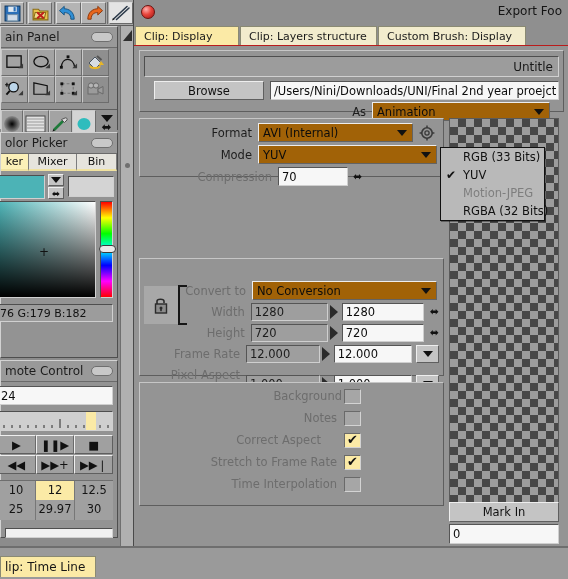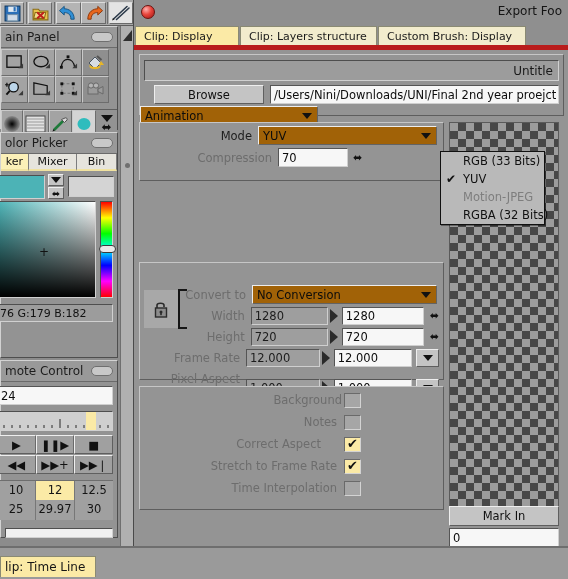--- a/index.html
+++ b/index.html
@@ -65,21 +65,21 @@
               border: 1px solid #6a1410; }
 
   .tabbar { position: absolute; left: 0; top: 26px; width: 435px; height: 20px; }
   .tab { position: absolute; top: 0; height: 19px; background: #f2eccd;
          border: 1px solid #8a8a73; border-bottom: none;
          display: flex; align-items: center; padding: 0 8px;
          font-size: 11px; color: #1a1a1a; }
   .tab.active { background: #fbeaa6; }
 
   .dlg-body { position: absolute; left: 0; top: 45px; width: 435px; height: 515px;
-              background: #949494; border-top: 5px solid #b91c1c; }
+              background: #949494; border-top: 1px solid #b91c1c; }
 
   .sect { position: absolute; left: 5px; width: 305px; background: #949494;
           border-top: 1px solid #c6c6c6; border-left: 1px solid #c6c6c6;
           border-right: 1px solid #5e5e5e; border-bottom: 1px solid #5e5e5e; }
 
   .lbl { text-align: right; color: #1d1d1d; font-size: 11.5px; line-height: 18px; }
   .lbl.dim { color: #6d6d6d; }
 
   .field { background: #f7f7f7; border-top: 1px solid #555; border-left: 1px solid #555;
            border-right: 1px solid #cfcfcf; border-bottom: 1px solid #cfcfcf;
@@ -430,28 +430,48 @@
     <div class="dlg-body">
 
       <div class="sect" style="top:4px; height:62px; width:425px;">
         <div class="bevel-in" style="margin:5px 4px 0 4px;height:21px;background:#9c9c9c;
                     text-align:right;font-size:12px;color:#1a1a1a;line-height:20px;padding-right:5px;overflow:hidden;">Untitle</div>
         <div style="display:flex;align-items:center;margin:4px 4px 0 14px;">
           <div class="btn" style="width:110px;height:19px;">Browse</div>
           <div class="field" style="flex:1;height:19px;line-height:18px;margin-left:6px;">/Users/Nini/Downloads/UNI/Final 2nd year proejct resear</div>
         </div>
         <div style="display:flex;align-items:center;margin:2px 4px 0 0;">
+          <div class="lbl" style="width:232px;padding-right:6px;">As</div>
           <div class="combo" style="width:178px;height:19px;line-height:18px;">
             <span>Animation</span>
             <span class="arr"></span>
           </div>
         </div>
       </div>
 
       <div class="sect" style="top:72px; height:59px;">
+        <div style="display:flex;align-items:center;margin:4px 4px 0 0;">
+          <div class="lbl" style="width:118px;padding-right:6px;">Format</div>
+          <div class="combo" style="width:155px;height:19px;line-height:18px;">
+            <span>AVI (Internal)</span>
+            <span class="arr"></span>
+          </div>
+          <div style="width:20px;height:19px;margin-left:4px;display:flex;align-items:center;justify-content:center;">
+            <svg width="16" height="16" viewBox="0 0 16 16">
+              <circle cx="8" cy="8" r="5.2" fill="none" stroke="#3a3a3a" stroke-width="1.6"></circle>
+              <circle cx="8" cy="8" r="2.1" fill="none" stroke="#3a3a3a" stroke-width="1.3"></circle>
+              <g stroke="#3a3a3a" stroke-width="1.5">
+                <line x1="8" y1="0.6" x2="8" y2="3"></line>
+                  <line x1="8" y1="13" x2="8" y2="15.4"></line>
+                <line x1="0.6" y1="8" x2="3" y2="8"></line>
+                  <line x1="13" y1="8" x2="15.4" y2="8"></line>
+              </g>
+            </svg>
+          </div>
+        </div>
         <div style="display:flex;align-items:center;margin:3px 4px 0 0;">
           <div class="lbl" style="width:118px;padding-right:6px;">Mode</div>
           <div class="combo" style="width:179px;height:19px;line-height:18px;">
             <span>YUV</span>
             <span class="arr"></span>
           </div>
         </div>
         <div style="display:flex;align-items:center;margin:3px 4px 0 0;">
           <div class="lbl dim" style="width:138px;padding-right:6px;">Compression</div>
           <div class="field" style="width:70px;height:19px;line-height:18px;">70</div>

